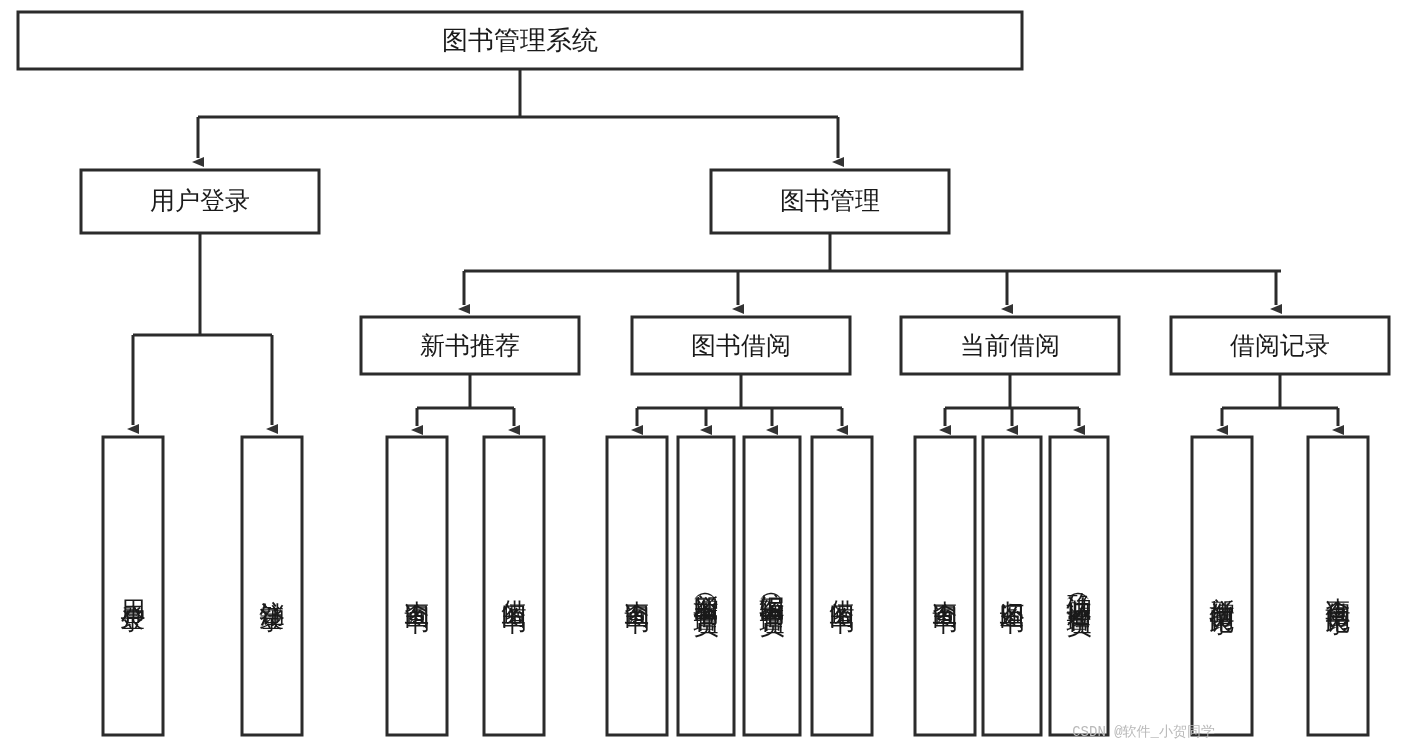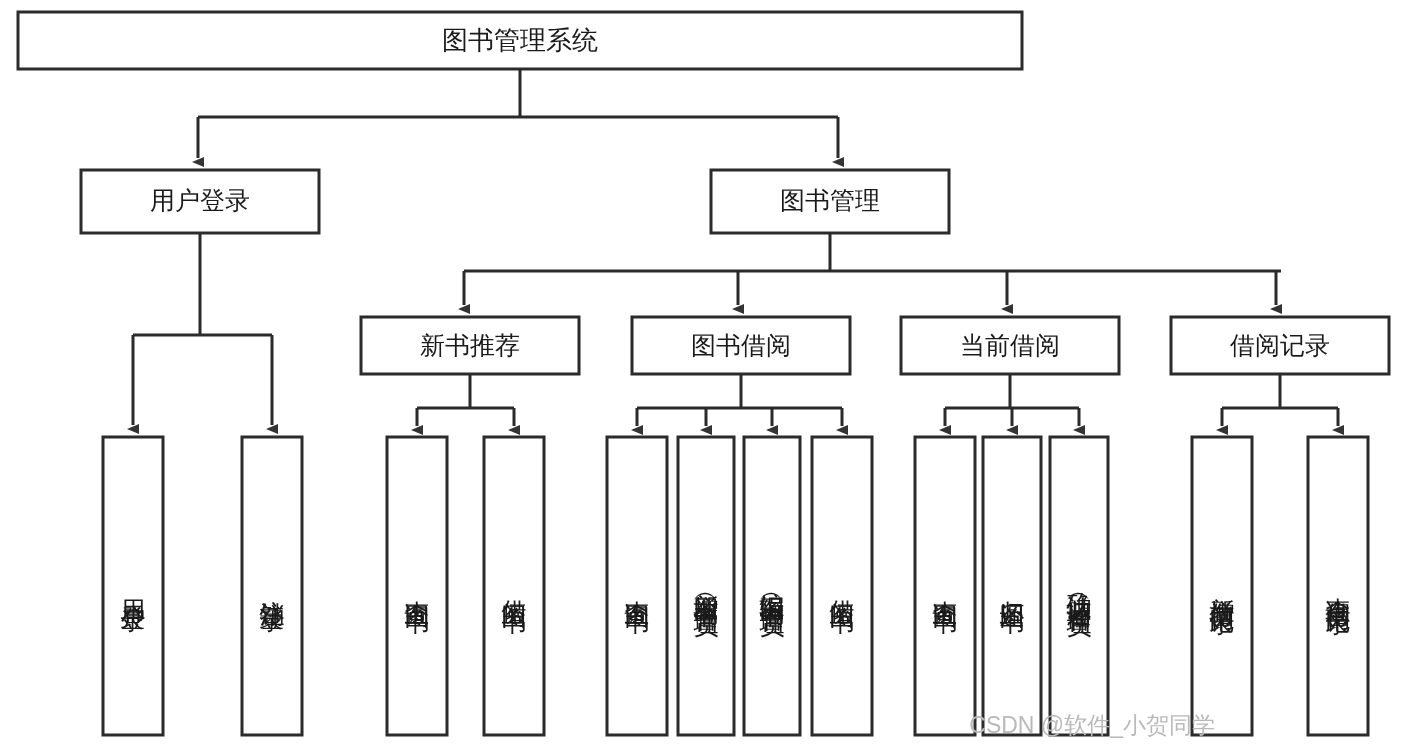--- a/index.html
+++ b/index.html
@@ -65,22 +65,22 @@
     font-size: 25px;
     color: #1a1a1a;
     letter-spacing: 3px;
     line-height: 1;
     white-space: nowrap;
   }
   .watermark {
     position: absolute;
     right: 8px;
     bottom: 6px;
-    font-family: Liberation Sans, sans-serif;
-    font-size: 23px;
+    font-family: Liberation Mono, monospace;
+    font-size: 14px;
     color: #b9b9b9;
     white-space: nowrap;
   }
 </style>
 </head>
 <body>
 
 <div id="diagram-root">
 
   <svg class="canvas" viewBox="0 0 1405 747">

